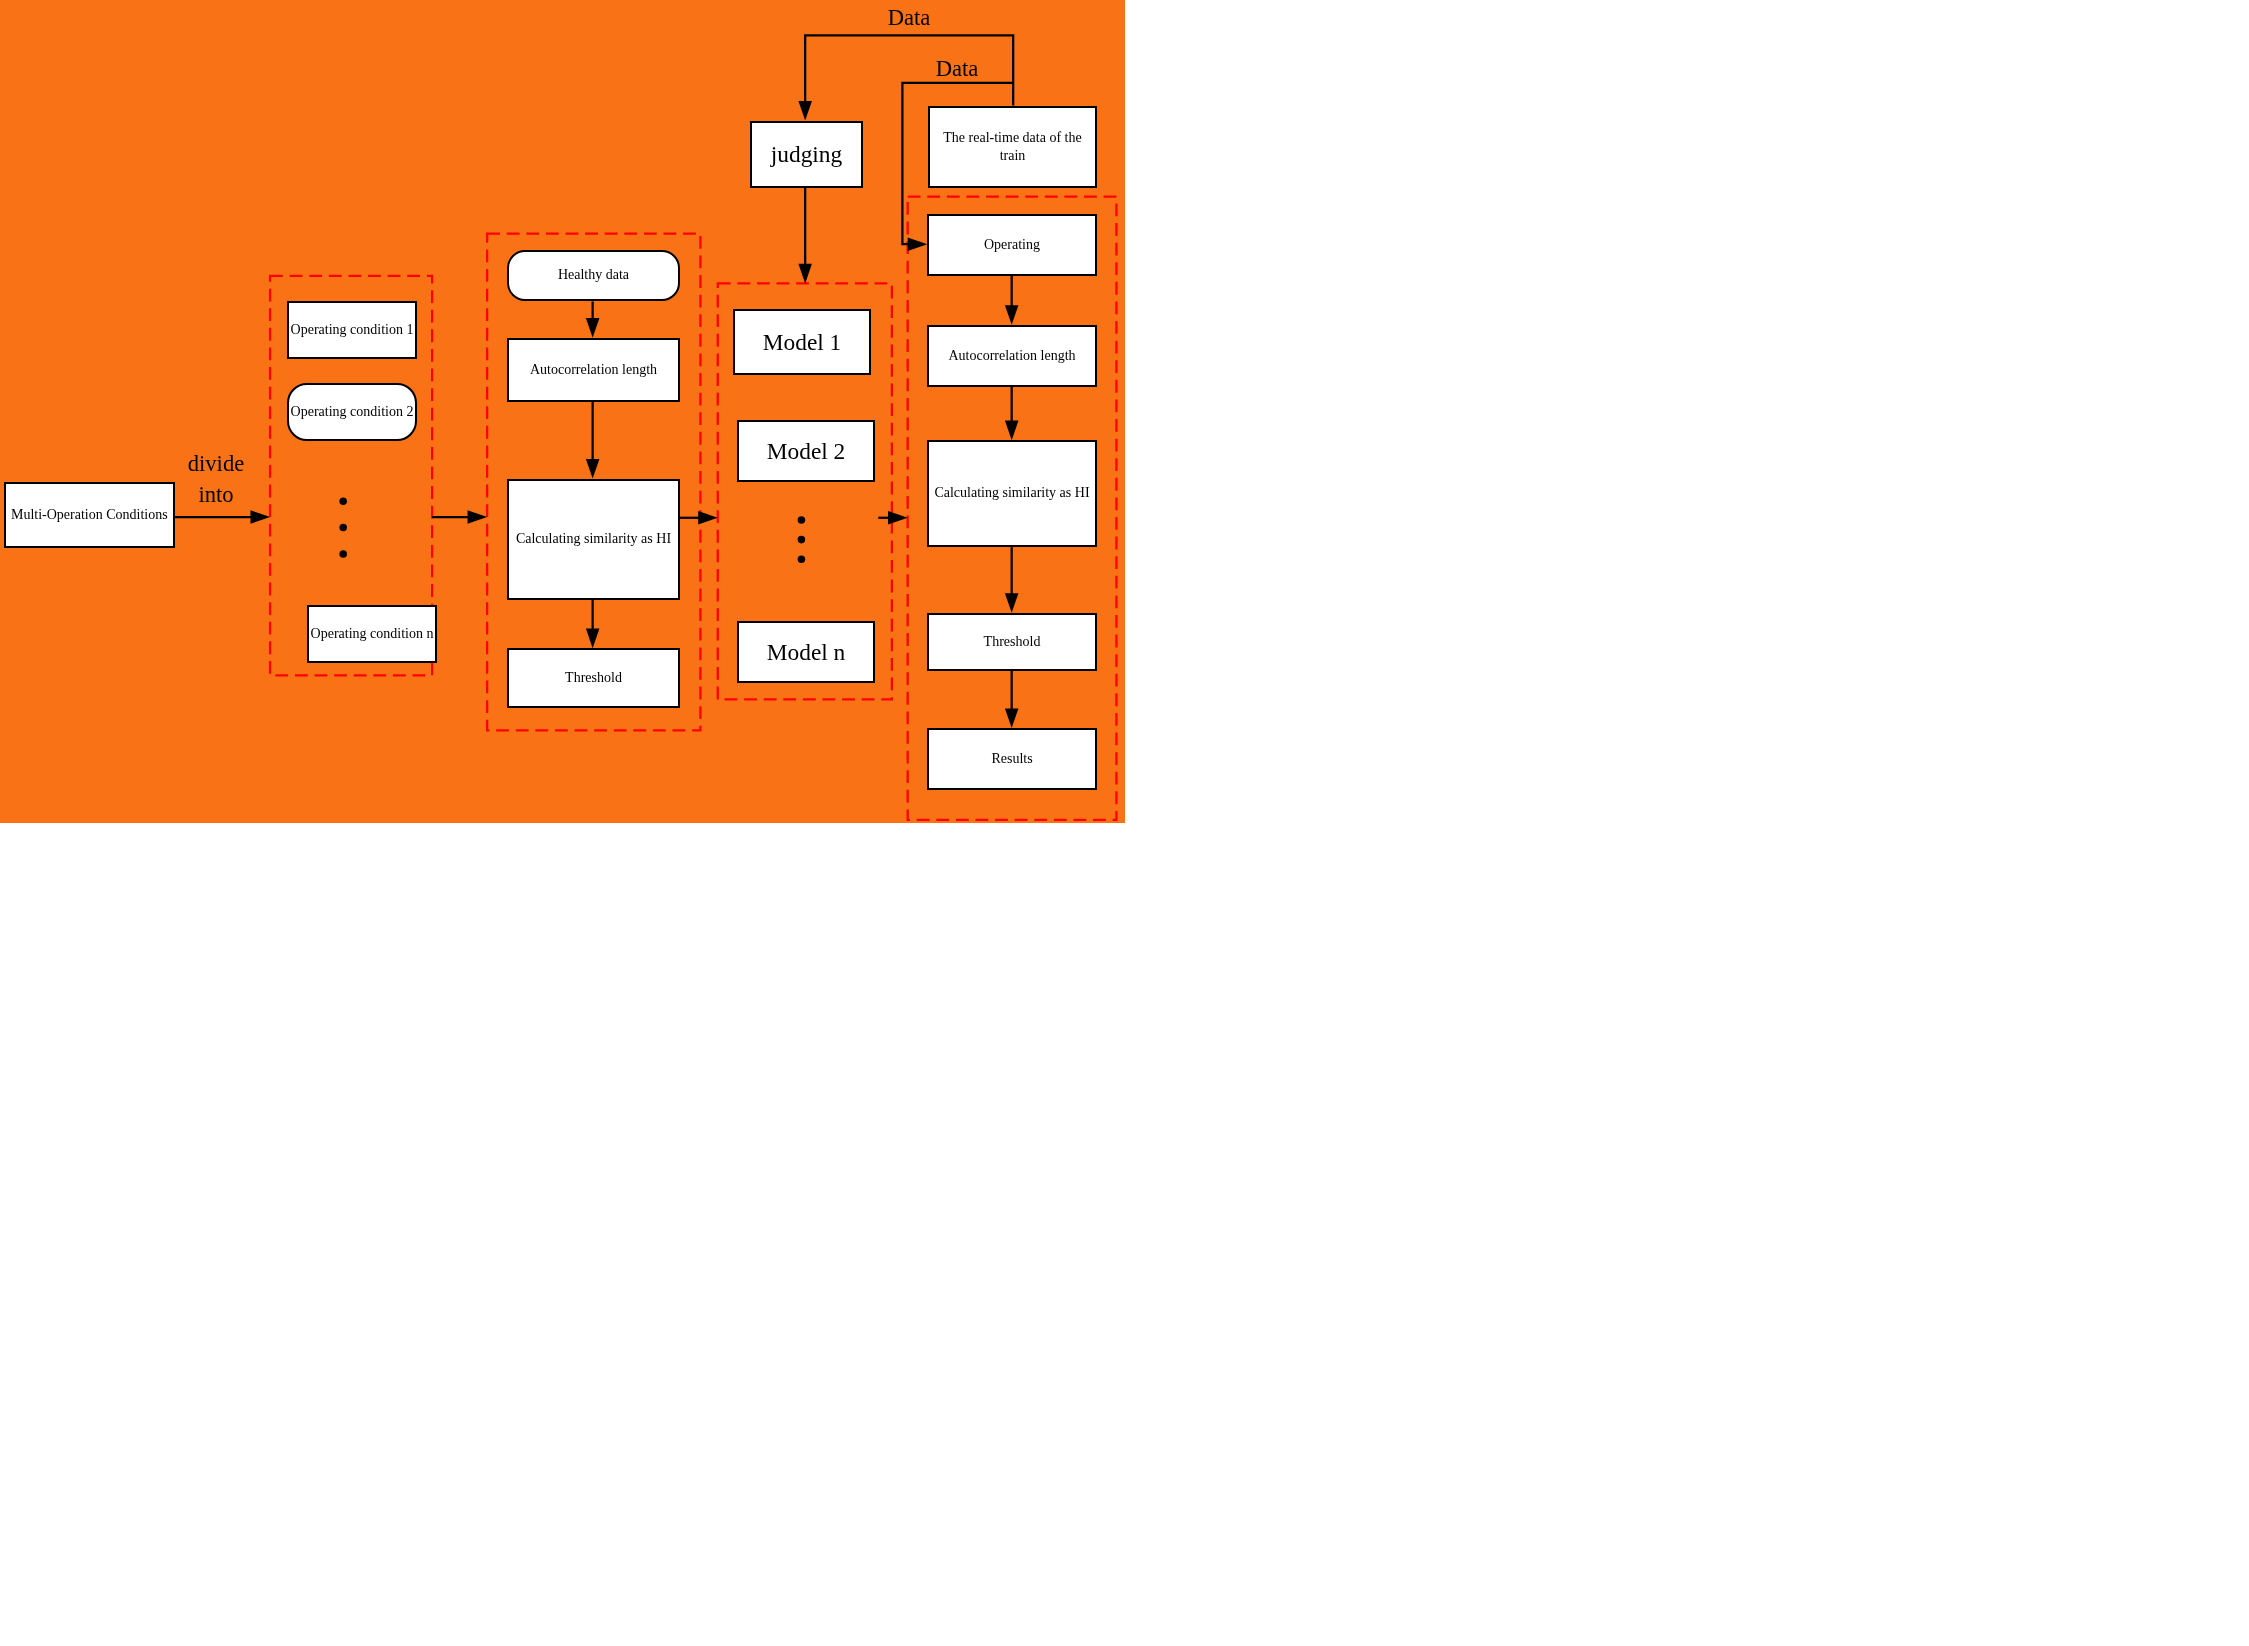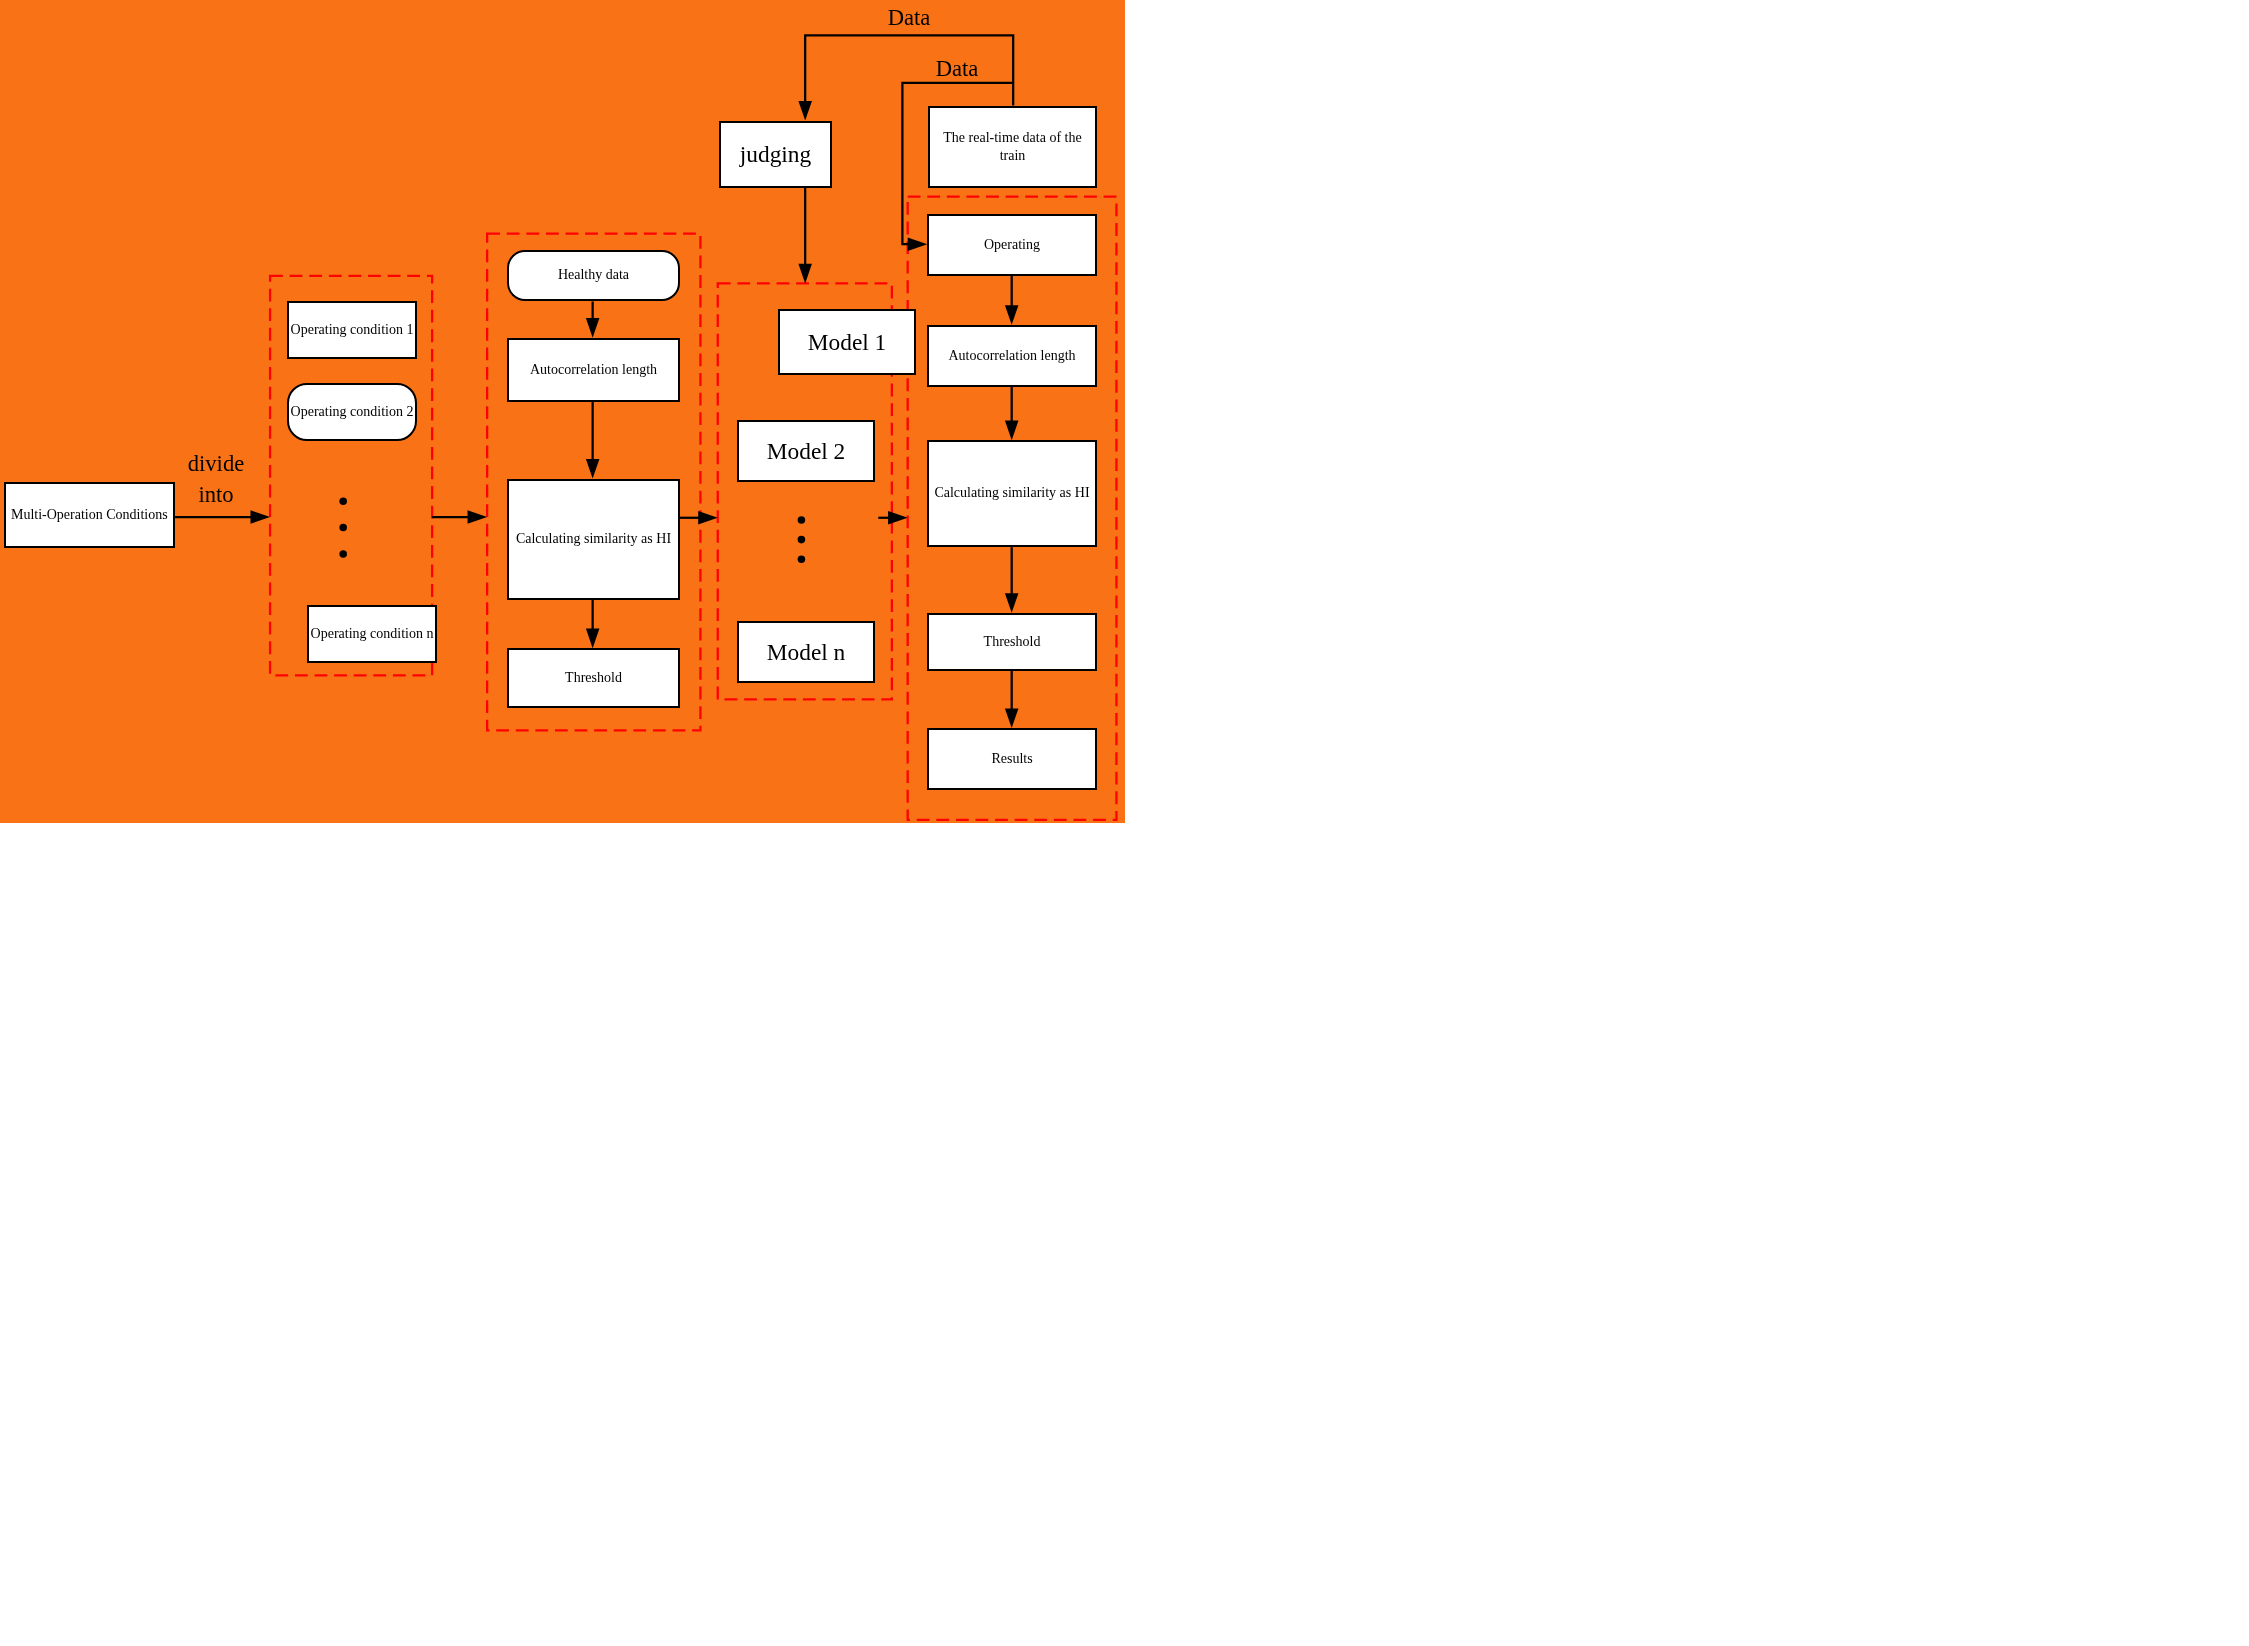--- a/index.html
+++ b/index.html
@@ -147,25 +147,25 @@
 
   <div class="node" style="left:287px; top:301px; width:130px; height:58px;text-align:center;">Operating condition 1</div>
   <div class="node" style="left:287px; top:383px; width:130px; height:58px;border-radius:20px;">Operating condition 2</div>
   <div class="node" style="left:287px; top:605px; width:130px; height:58px;margin-left:20px;">Operating condition n</div>
 
   <div class="node" style="left:507px; top:250px; width:173px; height:51px;border-radius:18px;">Healthy data</div>
   <div class="node" style="left:507px; top:338px; width:173px; height:64px;">Autocorrelation length</div>
   <div class="node" style="left:507px; top:479px; width:173px; height:121px;">Calculating similarity as HI</div>
   <div class="node" style="left:507px; top:648px; width:173px; height:60px;">Threshold</div>
 
-  <div class="node" style="left:778px; top:309px; width:138px; height:66px; font-size:23.4px;">Model 1</div>
+  <div class="node" style="left:733px; top:309px; width:138px; height:66px; font-size:23.4px;">Model 1</div>
   <div class="node" style="left:737px; top:420px; width:138px; height:62px; font-size:23.4px;">Model 2</div>
   <div class="node" style="left:737px; top:621px; width:138px; height:62px; font-size:23.4px;">Model n</div>
 
-  <div class="node" style="left:719px; top:121px; width:113px; height:67px; font-size:23.4px;">judging</div>
+  <div class="node" style="left:750px; top:121px; width:113px; height:67px; font-size:23.4px;">judging</div>
   <div class="node" style="left:928px; top:106px; width:169px; height:82px;">The real-time data of the train</div>
 
   <div class="node" style="left:927px; top:214px; width:170px; height:62px;">Operating</div>
   <div class="node" style="left:927px; top:325px; width:170px; height:62px;">Autocorrelation length</div>
   <div class="node" style="left:927px; top:440px; width:170px; height:107px;">Calculating similarity as HI</div>
   <div class="node" style="left:927px; top:613px; width:170px; height:58px;">Threshold</div>
   <div class="node" style="left:927px; top:728px; width:170px; height:62px;">Results</div>
 
 </div>
 

